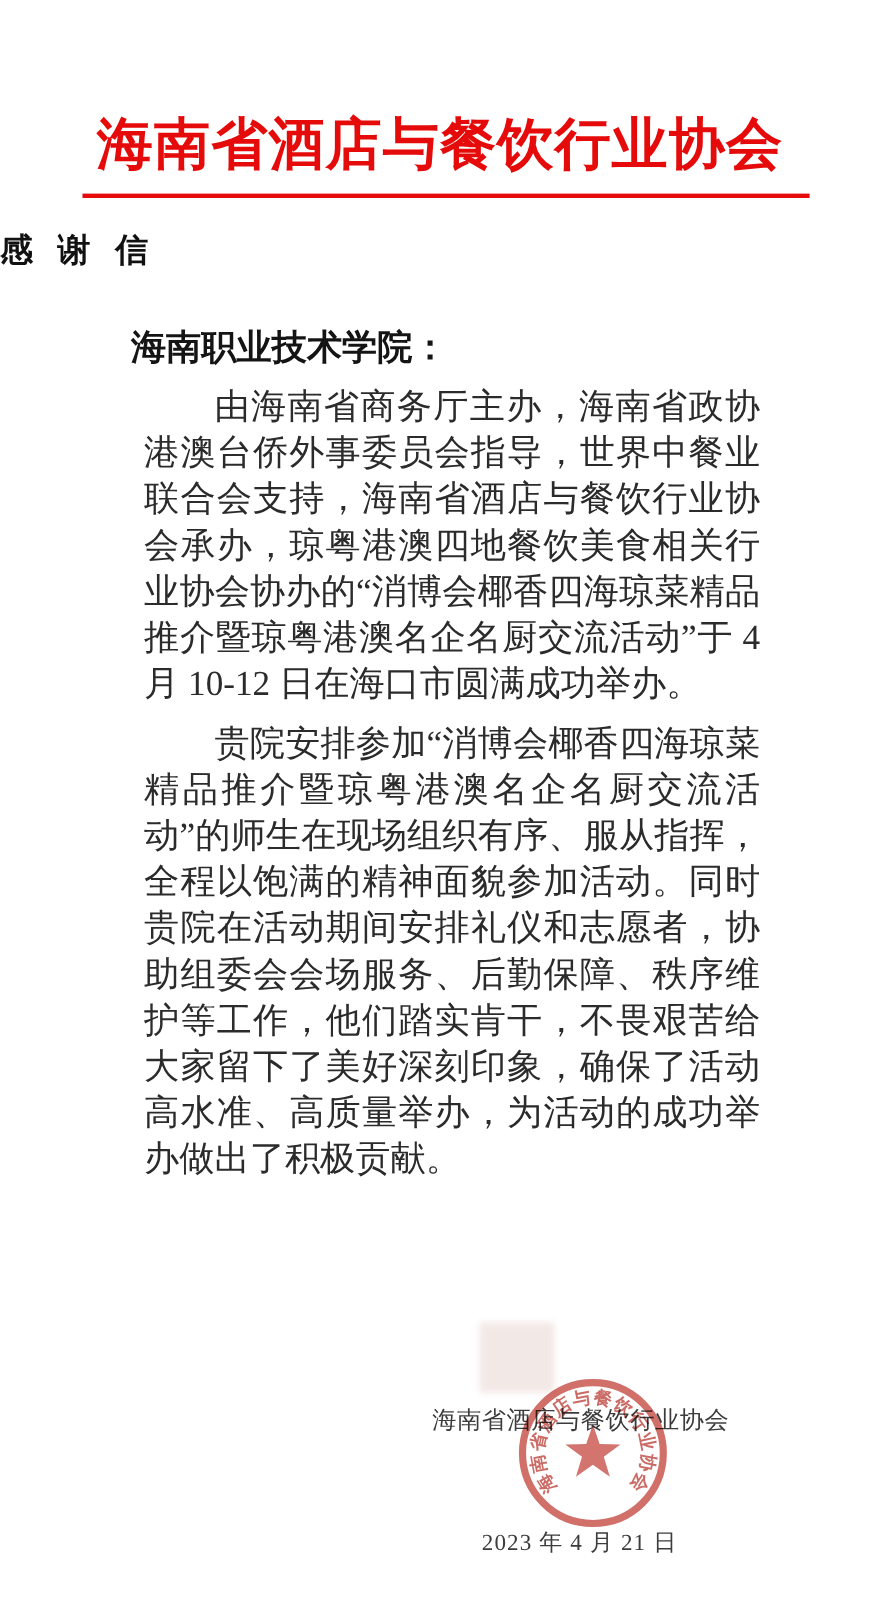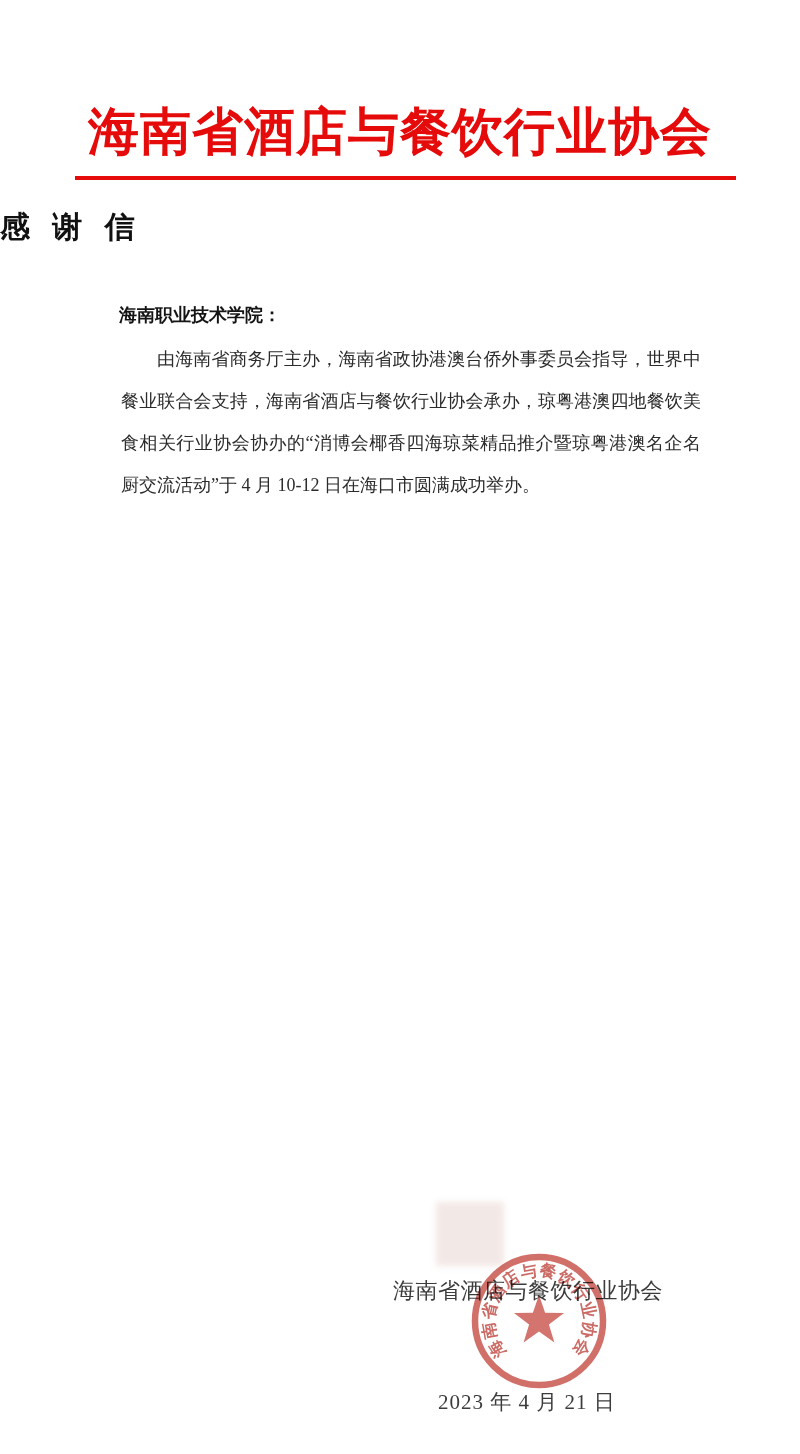--- a/index.html
+++ b/index.html
@@ -37,33 +37,33 @@
     font-weight:bold;
     font-size:30px;
     letter-spacing:7px;
     color:#111111;
     white-space:nowrap;
   }
   .letter-body{
     position:absolute;
     left:119px;top:294px;
     width:584px;
-    font-size:18px;
+    font-size:32px;
     line-height:42px;
     text-align:justify;
     text-justify:inter-character;
     color:#2b2b2b;
   }
   .salutation{
     font-family:"Liberation Sans", sans-serif;
     font-weight:bold;
     color:#141414;
   }
   .letter-body p{
-    margin:2px;
+    margin:12px;
     text-indent:2em;
   }
   .signature-org{
     position:absolute;
     left:393px;top:1276px;
     font-size:22px;
     letter-spacing:0.5px;
     color:#3c3c3c;
     white-space:nowrap;
   }
@@ -103,20 +103,21 @@
 
   <div class="org-title">海南省酒店与餐饮行业协会</div>
 
   <div class="header-divider"></div>
 
   <div class="letter-title">感 谢 信</div>
 
   <div class="letter-body">
     <div class="salutation">海南职业技术学院：</div>
     <p>由海南省商务厅主办，海南省政协港澳台侨外事委员会指导，世界中餐业联合会支持，海南省酒店与餐饮行业协会承办，琼粤港澳四地餐饮美食相关行业协会协办的“消博会椰香四海琼菜精品推介暨琼粤港澳名企名厨交流活动”于 4 月 10-12 日在海口市圆满成功举办。</p>
+    <p>贵院安排参加“消博会椰香四海琼菜精品推介暨琼粤港澳名企名厨交流活动”的师生在现场组织有序、服从指挥，全程以饱满的精神面貌参加活动。同时贵院在活动期间安排礼仪和志愿者，协助组委会会场服务、后勤保障、秩序维护等工作，他们踏实肯干，不畏艰苦给大家留下了美好深刻印象，确保了活动高水准、高质量举办，为活动的成功举办做出了积极贡献。</p>
   </div>
 
   <div class="signature-org">海南省酒店与餐饮行业协会</div>
 
   <div class="signature-date">2023 年 4 月 21 日</div>
 
   <div class="stamp-smudge"></div>
 
   <svg class="seal" viewBox="0 0 150 150" xmlns="http://www.w3.org/2000/svg">
     <defs>

